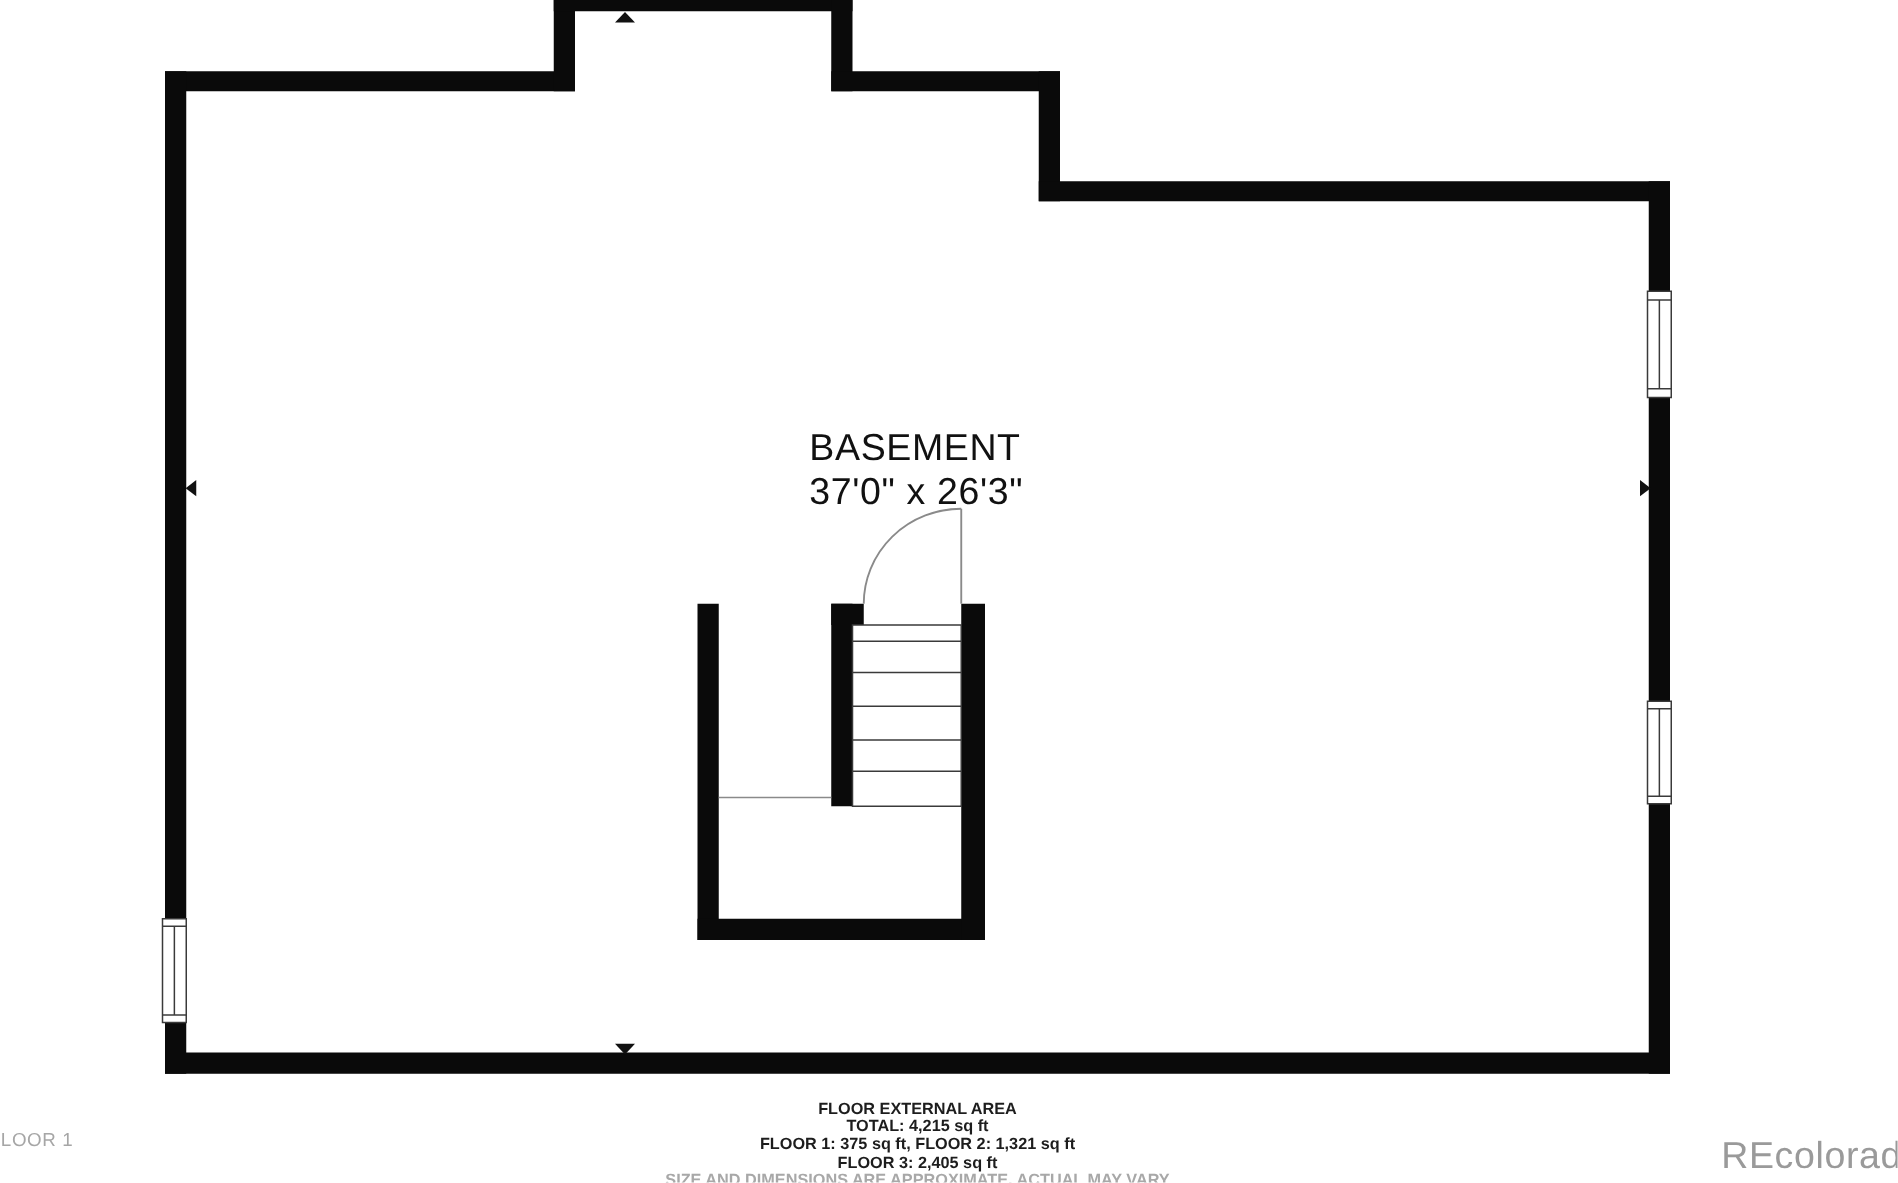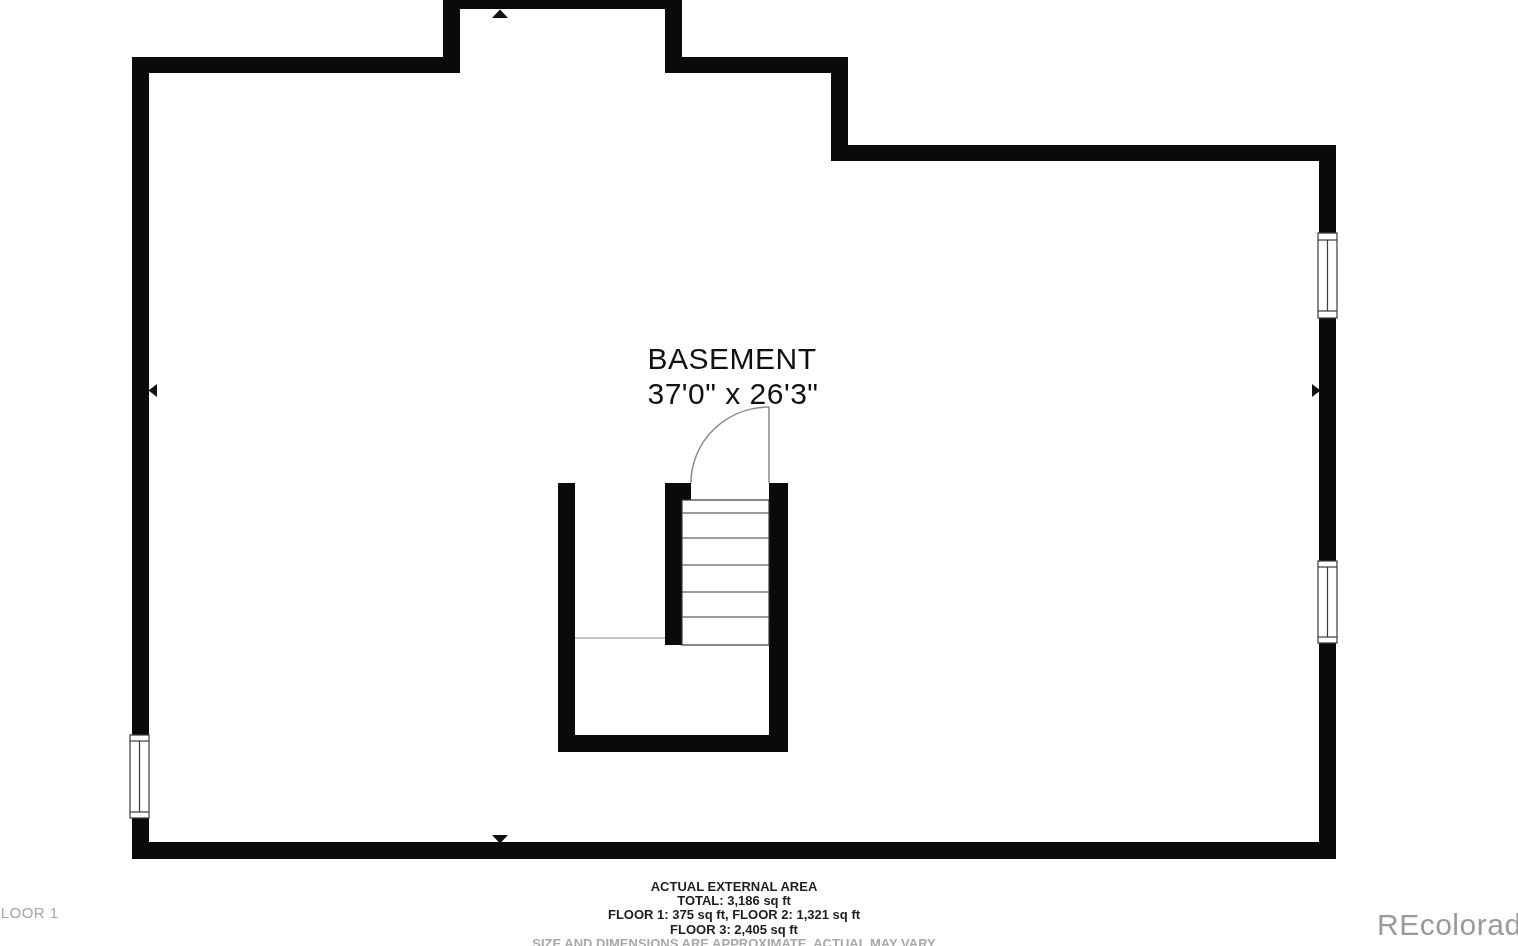--- a/index.html
+++ b/index.html
@@ -137,21 +137,21 @@
     <polygon points="492,835 508,835 500,843.5"></polygon>
   </g>
 </svg>
 
 <div class="room-label">
   <div>BASEMENT</div>
   <div>37'0" x 26'3"</div>
 </div>
 
 <div class="footer">
-  <div>ACTUAL EXTERNAL AREA</div>
-  <div>TOTAL: 3,186 sq ft</div>
+  <div>FLOOR EXTERNAL AREA</div>
+  <div>TOTAL: 4,215 sq ft</div>
   <div>FLOOR 1: 375 sq ft, FLOOR 2: 1,321 sq ft</div>
   <div>FLOOR 3: 2,405 sq ft</div>
   <div class="disclaimer">SIZE AND DIMENSIONS ARE APPROXIMATE, ACTUAL MAY VARY</div>
 </div>
 
 <div class="wm-floor">FLOOR 1</div>
 <div class="wm-brand">REcolorado</div>
 
 </body></html>

